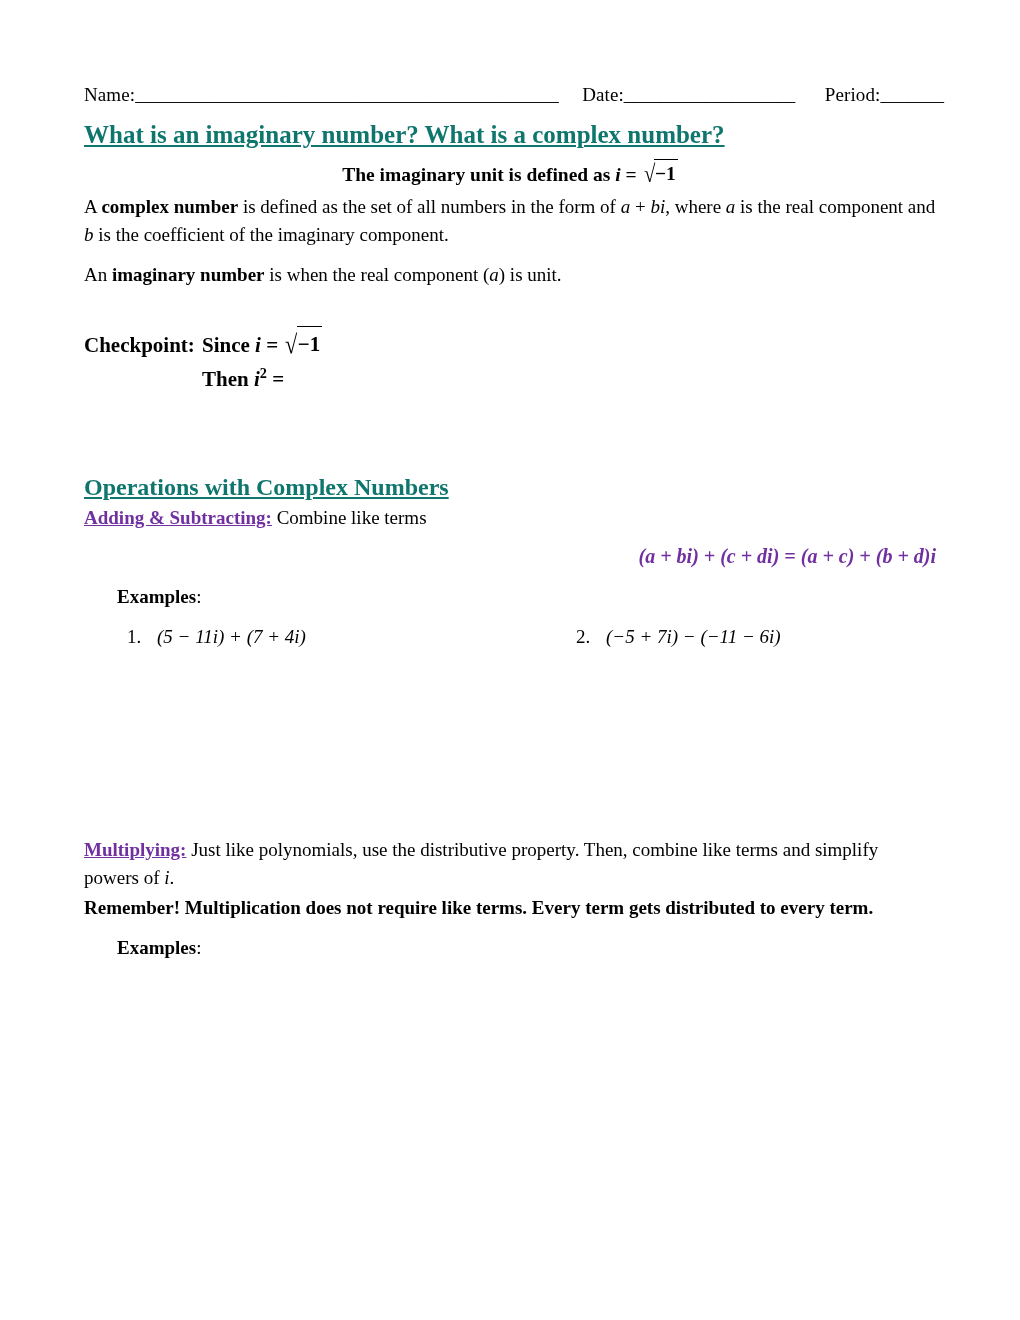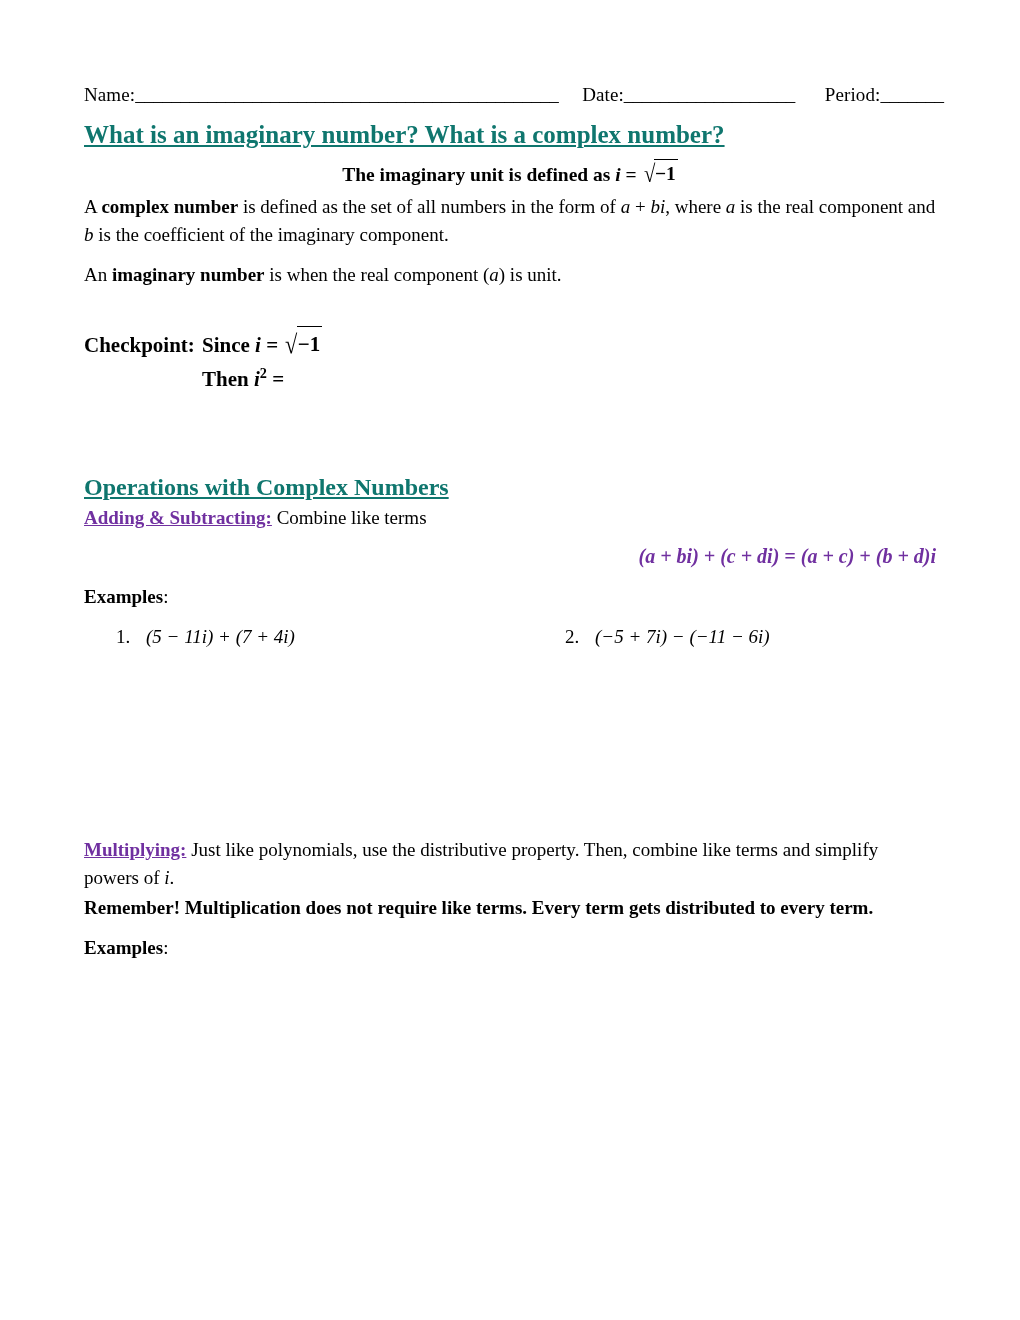--- a/index.html
+++ b/index.html
@@ -141,36 +141,38 @@
     font-size: 20px;
     text-align: right;
     margin-top: 10px;
     line-height: 28px;
   }
 
   .examples-label {
     font-size: 19px;
     line-height: 26px;
     margin-top: 14px;
+    margin-left: 33px;
   }
   .examples-label .lbl { font-weight: bold; }
 
   
   .prob-row {
     position: relative;
     height: 150px;
     margin-top: 14px;
     font-size: 19px;
   }
   .prob-row.last { height: 40px; }
   .prob {
     position: absolute;
     top: 0;
     white-space: nowrap;
     line-height: 26px;
+    margin-left: 11px;
   }
   .prob .num {
     display: inline-block;
     width: 30px;
   }
   .col-left  { left: 32px; }
   .col-right { left: 481px; }
 
   .mul-section { margin-top: 62px; }
   .remember {

